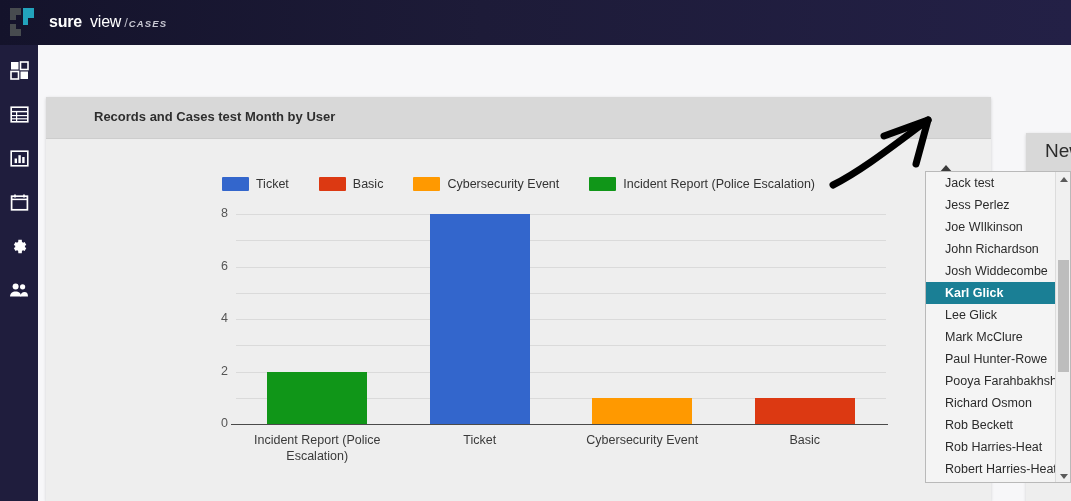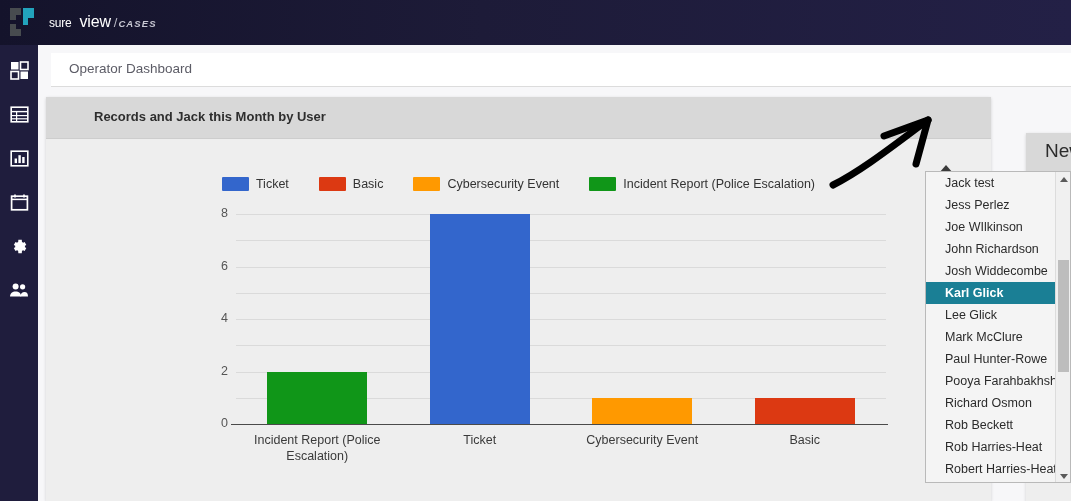--- a/index.html
+++ b/index.html
@@ -17,21 +17,21 @@
     background: #1d1b36;
     background: linear-gradient(90deg, #14132b 0%, #1d1b38 45%, #232046 100%);
     z-index: 30;
   }
   .logo-wrap {
     position: absolute; left: 8px; top: 5px;
     display: flex; align-items: center; gap: 7px;
   }
   .logo-mark { width: 34px; height: 34px; position: relative; }
   .logo-text { display: flex; align-items: baseline; }
-  .logo-sure { color: #ffffff; font-weight: normal; font-size: 12px; letter-spacing: -0.2px; }
+  .logo-sure { color: #ffffff; font-weight: bold; font-size: 16px; letter-spacing: -0.2px; }
   .logo-view { color: #ffffff; font-weight: normal; font-size: 16px; letter-spacing: -0.2px; padding-left: 8px; }
   .logo-slash { color: #b9b9c6; font-size: 13px; margin: 0 1px 0 3px; }
   .logo-cases {
     color: #c9c9d4; font-size: 9.5px; letter-spacing: 1.1px;
     font-style: italic; font-weight: bold;
   }
 
   
   .sidebar {
     position: absolute; left: 0; top: 45px; width: 38px; height: 456px;
@@ -278,27 +278,24 @@
           <circle cx="13.6" cy="4.8" r="2.6" fill="#ffffff"></circle>
           <path d="M1 14.5c0-3.1 2.5-5 5.6-5s5.6 1.9 5.6 5z" fill="#ffffff"></path>
           <path d="M11.4 14.5c0-2.8 1.6-4.6 4.2-4.6 2.1 0 3.4 1.4 3.4 4.6z" fill="#ffffff"></path>
         </svg>
       </span>
     </div>
   </div>
 
   <div class="content">
 
-    <div class="tabstrip">
-      <div class="tab-label">Operator Dashboard</div>
-    </div>
 
     <div class="card">
       <div class="card-head">
-        <div class="card-title">Records and Jack this Month by User</div>
+        <div class="card-title">Records and Cases test Month by User</div>
 
         <div class="user-filter">
           <div class="user-label">User:</div>
           <div class="user-select">
             <div class="caret-up"></div>
             <div class="sel-line1">Austin</div>
             <div class="sel-line2">Griffith</div>
           </div>
         </div>
       </div>

